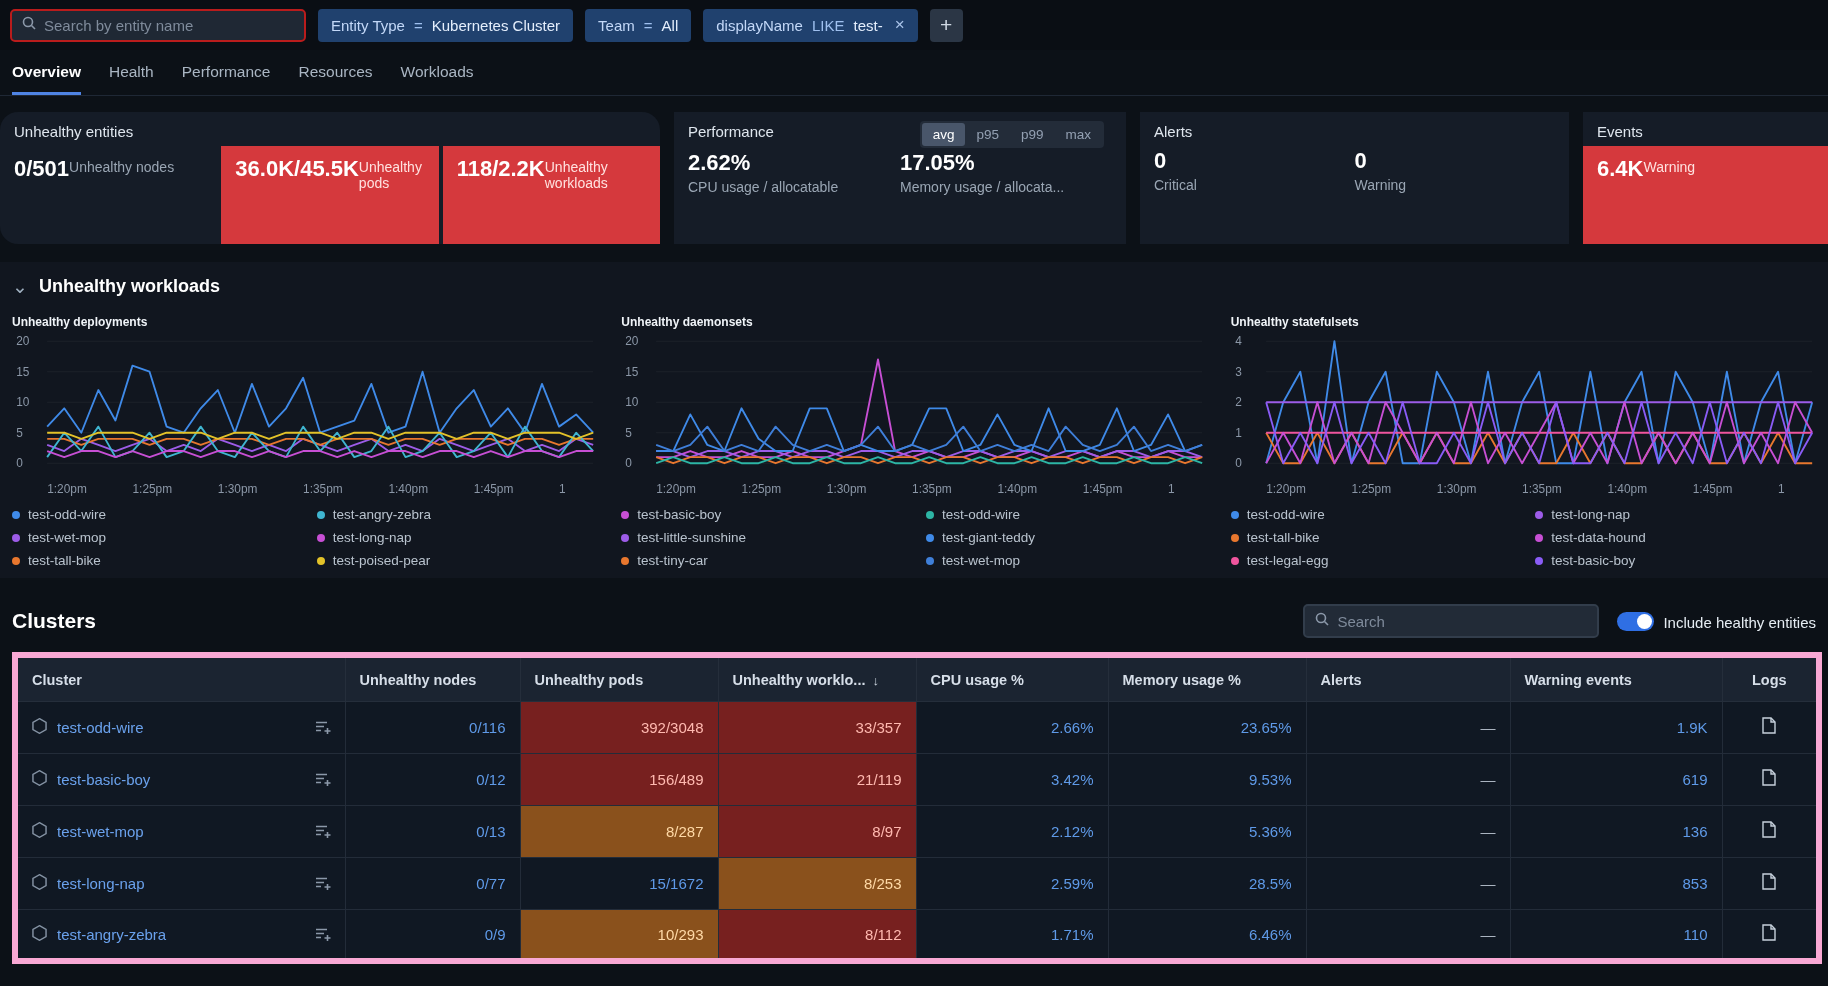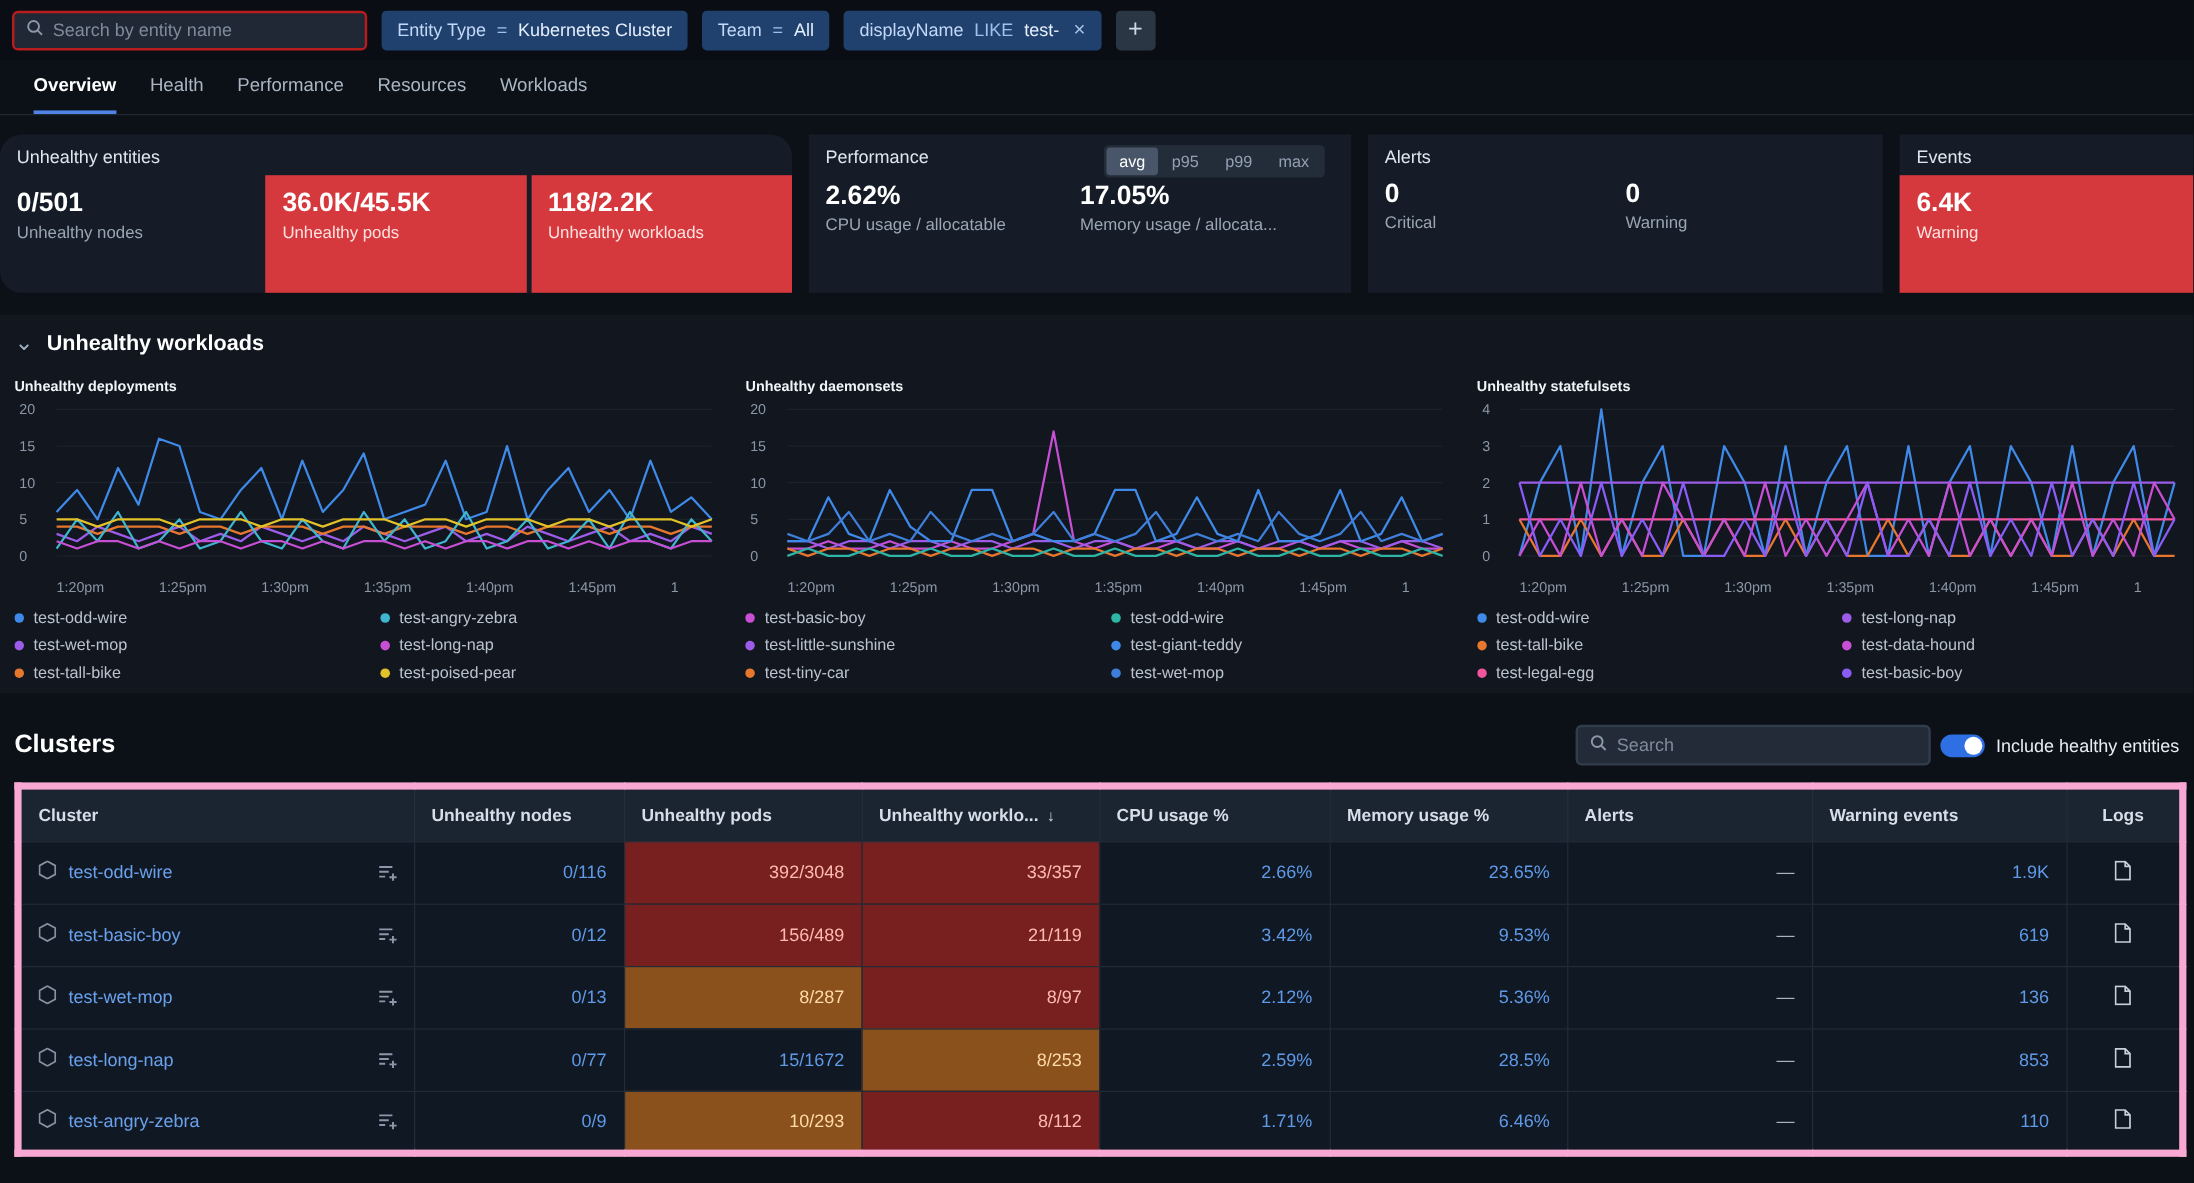--- a/index.html
+++ b/index.html
@@ -14,35 +14,35 @@
   .searchbox input::placeholder { color:#7f8b9b; }
   .pillgroup { display:flex; align-items:center; gap:12px; }
   .pill { display:flex; align-items:center; gap:9px; background:#20416e; border-radius:4px; height:33px; padding:0 13px; font-size:15px; cursor:pointer; }
   .pill .pill-field { color:#c3d8f8; }
   .pill .pill-op { color:#9fc0ef; }
   .pill .pill-value { color:#e4eefc; }
   .pill .pill-close { color:#aac4ea; font-size:17px; margin-left:3px; cursor:pointer; }
   .add-filter { width:33px; height:33px; background:#2b3645; border:none; border-radius:4px; color:#cfd8e3; font-size:21px; line-height:30px; cursor:pointer; }
 
   
-  .tabs { display:flex; gap:28px; padding:0 28px; border-bottom:1px solid #1f2835; height:46px; align-items:stretch; }
+  .tabs { display:flex; gap:28px; padding:0 12px; border-bottom:1px solid #1f2835; height:46px; align-items:stretch; }
   .tab { display:flex; align-items:center; font-size:15.5px; color:#aab6c3; cursor:pointer; border-bottom:3px solid transparent; padding-top:2px; }
   .tab.active { color:#ffffff; font-weight:700; border-bottom-color:#4f84e4; }
 
   
   .cards { display:flex; gap:14px; margin-top:16px; height:132px; }
   .card { background:#151c27; display:flex; flex-direction:column; }
   .card-entities { width:660px;border-radius:18px; }
   .card-perf { width:452px; }
   .card-alerts { width:429px; }
   .card-events { flex:1; }
   .card-title { font-size:15px; color:#dfe6ee; padding:11px 14px 6px; }
   .card-head { display:flex; align-items:flex-start; justify-content:space-between; padding-right:22px; }
   .blocks { flex:1; display:flex; gap:4px; }
-  .block { flex:1; padding:10px 14px; display:flex; flex-direction:column; justify-content:flex-start; }
+  .block { flex:1; padding:10px 14px; display:flex; flex-direction:row; justify-content:flex-start; }
   .block-value { font-size:22px; font-weight:700; color:#ffffff; }
   .block-label { font-size:14px; color:#9aa6b4; margin-top:3px; }
   .block.sev-red { background:#d5393d; }
   .block.sev-red .block-label { color:#ffe2e0; }
   .metrics { flex:1; display:flex; padding:2px 14px 0; }
   .metric { width:50%; }
   .metric-value { font-size:22px; font-weight:700; color:#ffffff; }
   .metric-label { font-size:14px; color:#9aa6b4; margin-top:3px; }
   .segmented { display:flex; background:#232c39; border-radius:4px; margin-top:9px; padding:2px; }
   .seg { font-size:13.5px; color:#93a0b2; padding:4px 11px; border-radius:3px; cursor:pointer; }
@@ -59,21 +59,21 @@
   .chart-svg { width:100%; display:block; }
   .chart-svg text.axis { fill:#8b97a7; font-size:11.5px; font-family:"Liberation Sans", sans-serif; }
   .legend { display:grid; grid-template-rows:repeat(3,auto); grid-template-columns:1fr 1fr; grid-auto-flow:column; column-gap:24px; row-gap:8px; margin-top:9px; max-height:72px; overflow:hidden; }
   .legend-item { display:flex; align-items:center; gap:8px; font-size:13.5px; color:#b9c3ce; cursor:pointer; }
   .legend-dot { width:8px; height:8px; border-radius:50%; flex:0 0 auto; }
 
   
   .clusters { margin-top:26px; padding:0 12px; }
   .clusters-head { display:flex; align-items:center; justify-content:space-between; }
   .clusters-head h2 { font-size:21px; font-weight:700; color:#ffffff; }
-  .clusters-right { display:flex; align-items:center; gap:8px; }
+  .clusters-right { display:flex; align-items:center; gap:18px; }
   .clusters-right .searchbox { background:#222b37; border-color:#323d4b; height:34px; }
   .toggle-wrap { display:flex; align-items:flex-end; gap:9px; }
   .toggle { width:37px; height:19px; border-radius:10px; background:#2f6fe4; position:relative; cursor:pointer; }
   .toggle .knob { position:absolute; top:2px; right:2px; width:15px; height:15px; border-radius:50%; background:#ffffff; }
   .toggle-label { font-size:15px; color:#e6edf3; }
 
   table { width:100%; border-collapse:collapse; table-layout:fixed; margin-top:14px; border:6px solid #f9a8d4; }
   thead th { background:#1b2431; height:46px; font-size:14.5px; font-weight:600; color:#d6dee8; text-align:left; padding:0 14px; border:1px solid #252e3b; }
   thead th.col-logs { text-align:center; }
   .sort-arrow { margin-left:7px; color:#cdd6e0; font-size:13px; }

